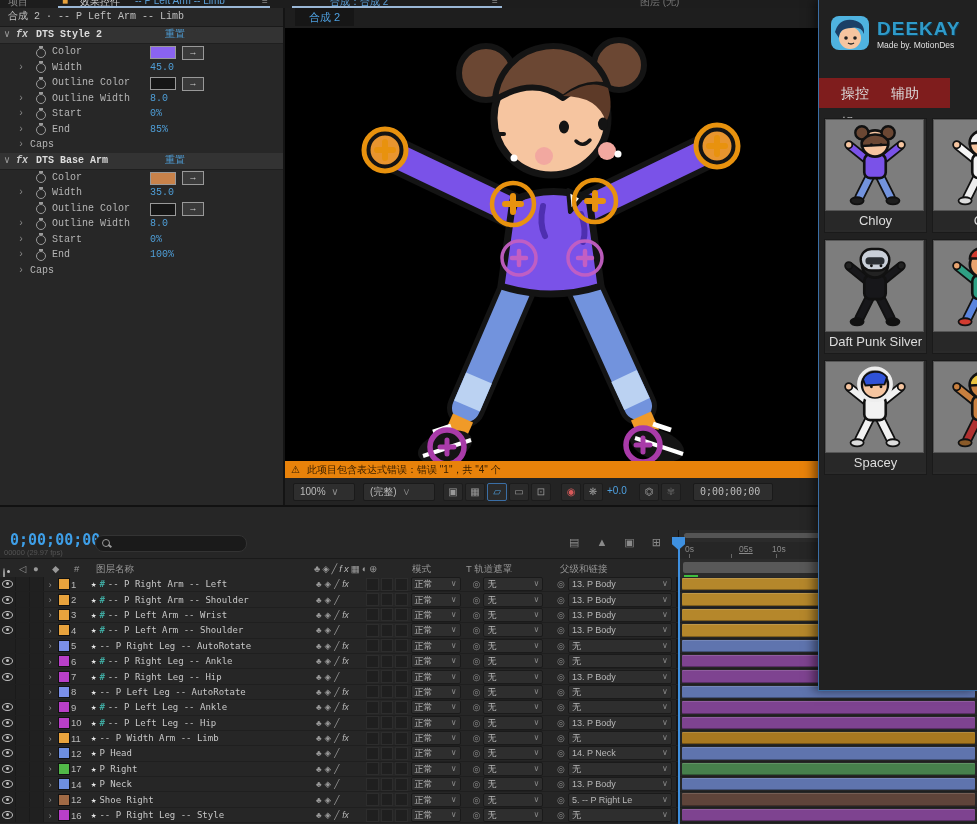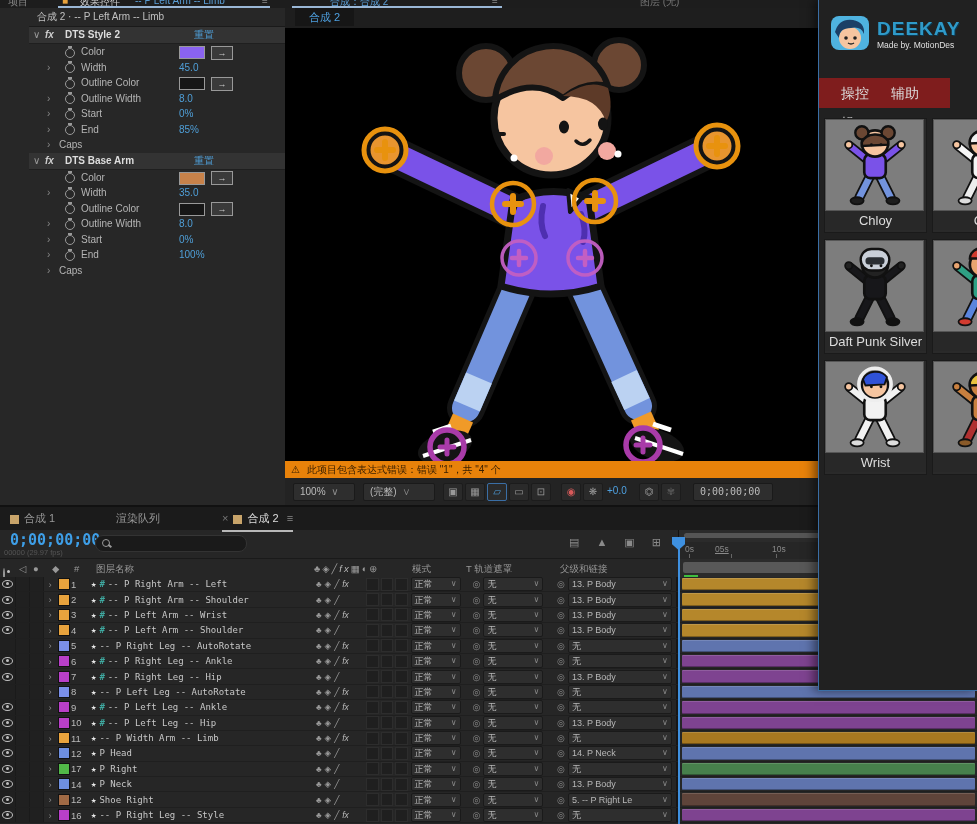--- a/index.html
+++ b/index.html
@@ -4,21 +4,21 @@
 <style>
   html,body{margin:0;padding:0;background:#111;width:977px;height:824px;overflow:hidden;
     font-family:"Liberation Sans",sans-serif;-webkit-font-smoothing:antialiased;}
   .abs{position:absolute;}
   
   #topstrip{left:0;top:0;width:977px;height:8px;background:#1d1d1d;overflow:hidden;z-index:5;}
   #topstrip .t{position:absolute;top:-5px;font-size:10px;white-space:nowrap;}
   .ul{position:absolute;top:6px;height:2px;background:#9ab7d6;}
   
   #fxpanel{left:0;top:8px;width:283px;height:497px;background:#272727;border-right:2px solid #141414;
-    font-family:Liberation Sans, sans-serif;color:#b5b5b5;font-size:10px;padding-left:29px;}
+    font-family:Liberation Mono, monospace;color:#b5b5b5;font-size:10px;}
   #fxcrumb{height:18px;line-height:18px;padding-left:8px;color:#c0c0c0;border-bottom:1px solid #1a1a1a;}
   .fx-head{position:relative;height:16px;line-height:16px;background:#333;border-bottom:1px solid #1f1f1f;color:#ddd;font-weight:bold;}
   .fx-head .chev{position:absolute;left:4px;color:#999;font-weight:normal;}
   .fx-head .fxi{position:absolute;left:16px;font-style:italic;color:#ccc;}
   .fx-head .nm{position:absolute;left:36px;}
   .fx-head .rst{position:absolute;left:165px;color:#4f9fd8;font-weight:normal;}
   .fxrow{position:relative;height:15.5px;line-height:15.5px;}
   .fxrow .chev{position:absolute;left:18px;color:#888;}
   .fxrow .lab{position:absolute;left:52px;}
   .fxrow .grouplab{position:absolute;left:30px;}
@@ -342,25 +342,20 @@
     <span class="vico" style="left:276px;color:#d85a5a;">◉</span>
     <span class="vico" style="left:298px;">❋</span>
     <span style="position:absolute;left:322px;top:7px;color:#4ea0e0;font-size:10px;">+0.0</span>
     <span class="vico" style="left:354px;">⏣</span>
     <span class="vico" style="left:376px;color:#555;">✾</span>
     <span class="vbox" style="left:408px;width:66px;font-family:'DejaVu Sans Mono',monospace;">0;00;00;00</span>
   </div>
 </div>
 
 <div class="abs" id="timeline">
-  <div id="tl-tabs">
-      <span class="tl-tab" style="left: 10px;"><span class="sq"></span><span style="color:#999">合成 1</span></span>
-      <span class="tl-tab" style="left: 116px;"><span style="color:#999">渲染队列</span></span>
-      <span class="tl-tab" style="left: 222px; border-bottom: 2px solid rgb(184, 184, 184);"><span style="color:#777;margin-right:5px;">×</span><span class="sq"></span><span style="color:#ddd">合成 2</span><span style="color:#888;margin-left:8px;">≡</span></span>
-    </div>
   <div id="tl-ctrl">
     <span id="tc-main">0;00;00;00</span>
     <span id="tc-sub">00000 (29.97 fps)</span>
     <span id="tl-search">
         <span class="mag"></span>
       </span>
     <span id="tl-icons">▤ ▲ ▣ ⊞</span>
   </div>
   <div id="tl-header">
     <span class="hcell" style="left:3px;top:6px;"><span class="eyeico" style="border-color:#999;"></span></span>
@@ -372,21 +367,21 @@
     <span class="hcell" style="left:314px;letter-spacing:2px;">♣◈╱<i class="fxmark">fx</i>▦◐⊕</span>
     <span class="hcell" style="left:412px;">模式</span>
     <span class="hcell" style="left:466px;">T 轨道遮罩</span>
     <span class="hcell" style="left:560px;">父级和链接</span>
   </div>
   <div id="ruler-zone">
     <div id="hscroll"></div>
     <div id="ruler">
         <span class="rlab" style="left: 6px;">0s</span>
         <span class="rtick" style="left: 10px;"></span>
-        <span class="rlab" style="left: 36px; text-decoration: underline;">05s</span>
+        <span class="rlab" style="left: 60px; text-decoration: underline;">05s</span>
         <span class="rtick" style="left: 52px;"></span>
         <span class="rlab" style="left: 93px;">10s</span>
         <span class="rtick" style="left: 97px;"></span>
       </div>
     <div id="workarea"></div>
     <div id="greenmark"></div>
   </div>
   <div id="phcap"></div>
   <div id="playhead"></div>
   <div id="rows">
@@ -1321,21 +1316,21 @@
     <ellipse cx="17" cy="66" rx="5.5" ry="3" fill="#dddddd" stroke="#111" stroke-width="1.5"></ellipse>
     <ellipse cx="47" cy="66" rx="5.5" ry="3" fill="#dddddd" stroke="#111" stroke-width="1.5"></ellipse>
     <rect x="23" y="27" width="18" height="20" rx="5" fill="#f2f2f2" stroke="#111" stroke-width="2.2"></rect>
     <circle cx="32" cy="18" r="11" fill="#f6c5a0" stroke="#111" stroke-width="2.2"></circle>
     <circle cx="32" cy="17" r="13.5" fill="none" stroke="#eee" stroke-width="3"></circle>
      <path d="M22 13 A 11 9 0 0 1 42 11 L 40 17 L 24 18 Z" fill="#2f52d8" stroke="#111" stroke-width="1.5"></path>
     <circle cx="29" cy="19" r="1.2" fill="#111"></circle>
             <circle cx="37" cy="19" r="1.2" fill="#111"></circle>
   </svg>
         </div>
-    <div class="dkname">Wrist</div>
+    <div class="dkname">Spacey</div>
       </div>
       <div class="dkcard">
         <div class="dkthumb">
           <svg width="78" height="86" viewBox="0 0 64 72">
     <path d="M26 32 L11 20" stroke="#111" stroke-width="8" stroke-linecap="round"></path>
     <path d="M38 32 L53 20" stroke="#111" stroke-width="8" stroke-linecap="round"></path>
     <path d="M26 32 L11 20" stroke="#c9803f" stroke-width="5" stroke-linecap="round"></path>
     <path d="M38 32 L53 20" stroke="#c9803f" stroke-width="5" stroke-linecap="round"></path>
     <circle cx="10" cy="19" r="3" fill="#c9803f" stroke="#111" stroke-width="1.5"></circle>
     <circle cx="54" cy="19" r="3" fill="#c9803f" stroke="#111" stroke-width="1.5"></circle>

